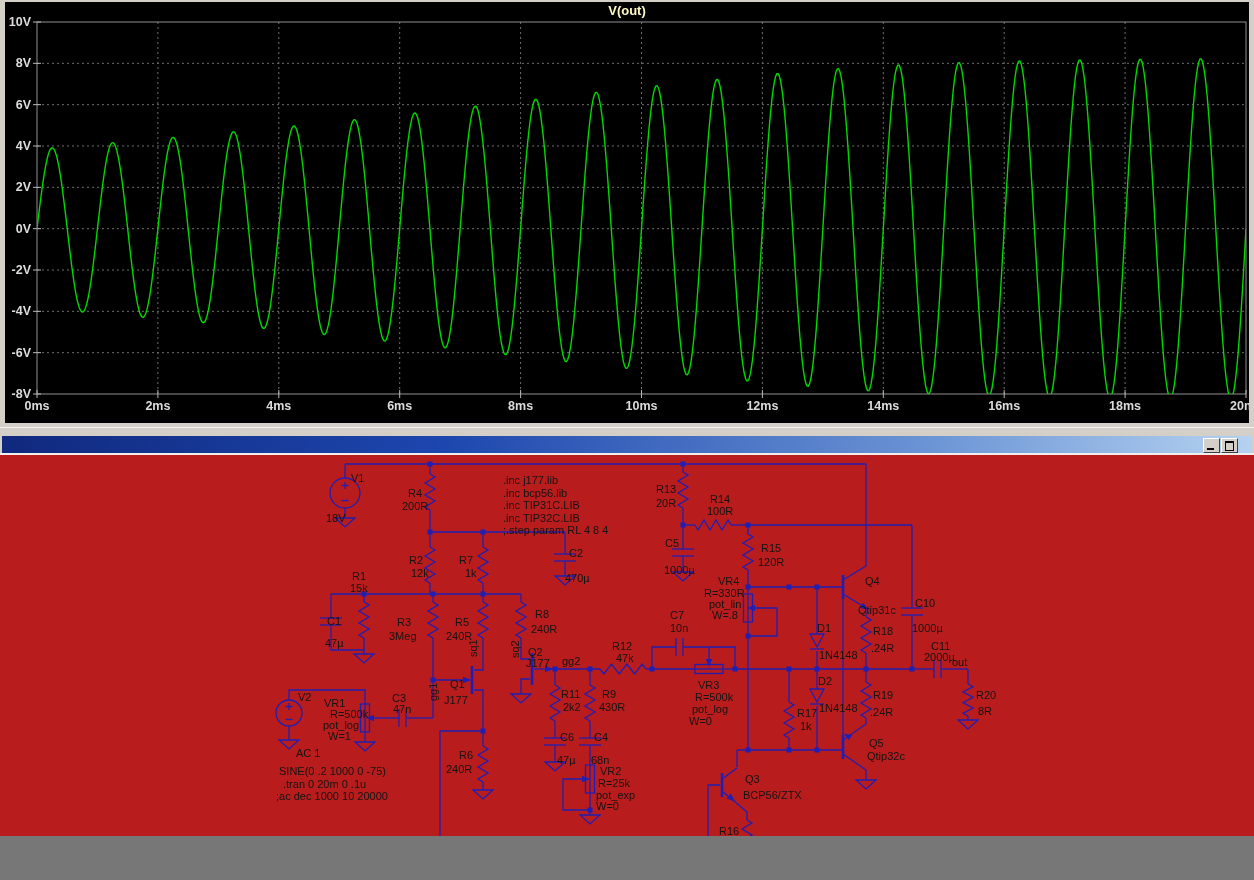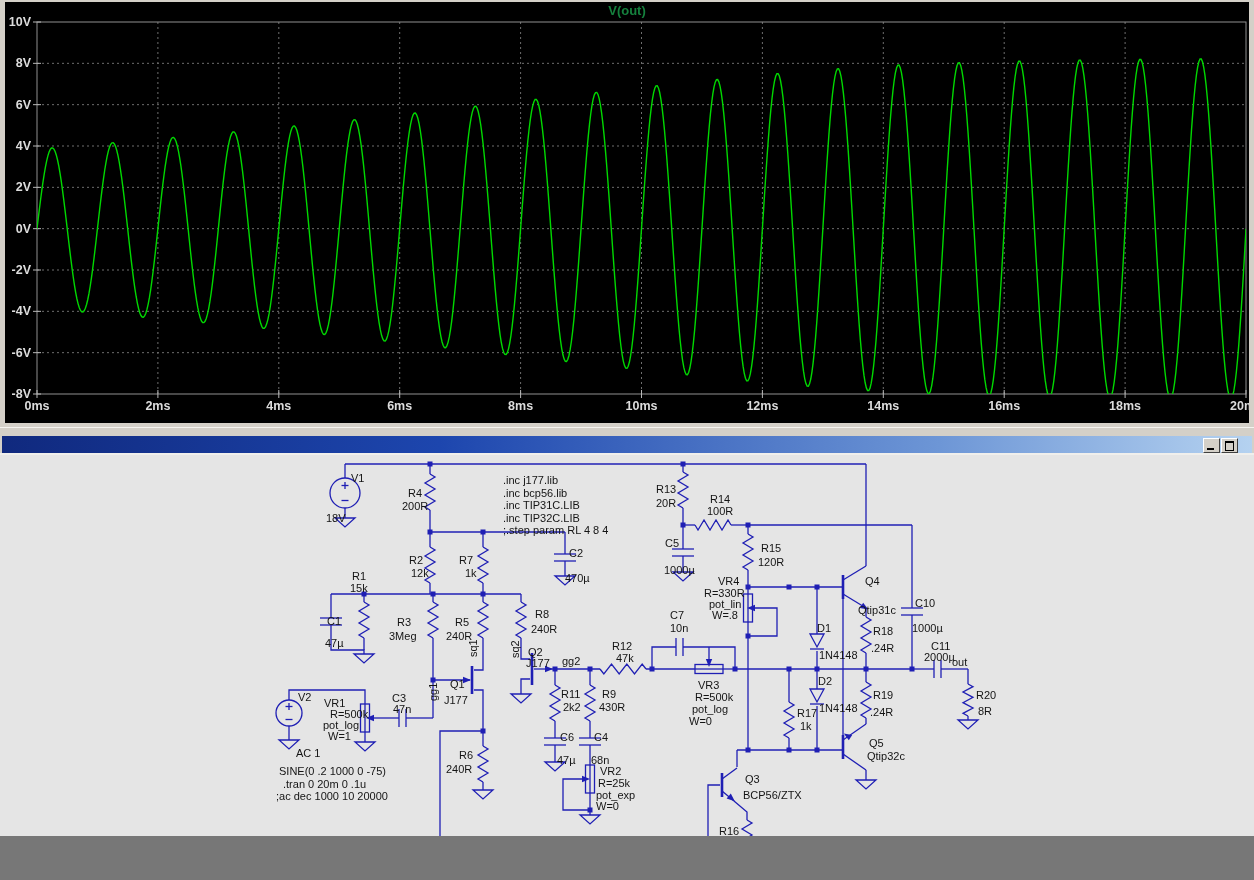--- a/index.html
+++ b/index.html
@@ -11,21 +11,21 @@
               font-size:13px;font-weight:bold;}
   .strip{position:absolute;left:0;top:427px;width:1254px;height:9px;background:#d4d0c8;
          border-top:1px solid #f5f4f0;}
   .titlebar{position:absolute;left:2px;top:436px;width:1250px;height:17px;
             background:linear-gradient(90deg,#10297e 0%,#1d46ae 35%,#6d96d6 75%,#b5d2f0 100%);}
   .tb-btn{position:absolute;top:2px;width:15px;height:13px;background:#d4d0c8;
           border:1px solid;border-color:#ffffff #404040 #404040 #ffffff;cursor:default;}
   .tb-btn .g-min{position:absolute;left:3px;bottom:2px;width:7px;height:2px;background:#000;}
   .tb-btn .g-max{position:absolute;left:3px;top:2px;width:7px;height:7px;
                  border:1px solid #000;border-top-width:2px;}
-  .schem-pane{position:absolute;left:0;top:453px;width:1254px;height:427px;background:#e5e5e5;
+  .schem-pane{position:absolute;left:0;top:453px;width:1254px;height:427px;background:#b91c1c;
               border-top:2px solid #f0efec;box-sizing:border-box;}
   svg text{font-family:"Liberation Sans",sans-serif;}
 </style>
 </head>
 <body>
 
 <div class="screen">
 
   <div class="plot-pane">
     <svg id="plot-svg" width="1254" height="427">
@@ -95,21 +95,21 @@
         <text x="1246" y="410" text-anchor="middle" fill="#dcdcdc" font-size="12.5px" font-weight="bold">20ms</text>
         <clipPath id="pc">
           <rect x="37" y="22" width="1209" height="372"></rect>
         </clipPath>
         <path d="M37.00,228.67L38.21,218.68L39.42,208.83L40.63,199.26L41.84,190.14L43.05,181.59L44.25,173.78L45.46,166.80L46.67,160.79L47.88,155.83L49.09,152.01L50.30,149.39L51.51,148.02L52.72,147.92L53.93,149.09L55.13,151.52L56.34,155.18L57.55,160.00L58.76,165.93L59.97,172.86L61.18,180.68L62.39,189.29L63.60,198.54L64.81,208.29L66.02,218.38L67.23,228.67L68.43,238.98L69.64,249.15L70.85,259.02L72.06,268.44L73.27,277.26L74.48,285.33L75.69,292.52L76.90,298.73L78.11,303.84L79.32,307.78L80.52,310.48L81.73,311.89L82.94,312.00L84.15,310.78L85.36,308.27L86.57,304.49L87.78,299.51L88.99,293.40L90.20,286.25L91.41,278.17L92.61,269.29L93.82,259.74L95.03,249.69L96.24,239.27L97.45,228.67L98.66,218.03L99.87,207.54L101.08,197.36L102.29,187.65L103.50,178.56L104.70,170.24L105.91,162.82L107.12,156.43L108.33,151.16L109.54,147.10L110.75,144.32L111.96,142.86L113.17,142.76L114.38,144.01L115.59,146.61L116.79,150.50L118.00,155.64L119.21,161.95L120.42,169.32L121.63,177.65L122.84,186.80L124.05,196.64L125.26,207.00L126.47,217.74L127.68,228.67L128.88,239.62L130.09,250.43L131.30,260.92L132.51,270.93L133.72,280.29L134.93,288.86L136.14,296.50L137.35,303.09L138.56,308.51L139.77,312.69L140.97,315.55L142.18,317.05L143.39,317.15L144.60,315.86L145.81,313.18L147.02,309.17L148.23,303.87L149.44,297.38L150.65,289.78L151.86,281.20L153.06,271.78L154.27,261.65L155.48,250.97L156.69,239.92L157.90,228.67L159.11,217.39L160.32,206.25L161.53,195.45L162.74,185.14L163.95,175.50L165.15,166.67L166.36,158.80L167.57,152.01L168.78,146.41L169.99,142.11L171.20,139.15L172.41,137.61L173.62,137.50L174.83,138.82L176.04,141.57L177.24,145.71L178.45,151.16L179.66,157.85L180.87,165.67L182.08,174.51L183.29,184.23L184.50,194.67L185.71,205.67L186.92,217.06L188.13,228.67L189.33,240.30L190.54,251.77L191.75,262.91L192.96,273.54L194.17,283.48L195.38,292.58L196.59,300.69L197.80,307.68L199.01,313.44L200.22,317.88L201.42,320.92L202.63,322.51L203.84,322.62L205.05,321.25L206.26,318.41L207.47,314.15L208.68,308.53L209.89,301.63L211.10,293.57L212.31,284.46L213.51,274.45L214.72,263.69L215.93,252.36L217.14,240.62L218.35,228.67L219.56,216.69L220.77,204.86L221.98,193.39L223.19,182.45L224.40,172.20L225.60,162.83L226.81,154.47L228.02,147.27L229.23,141.33L230.44,136.76L231.65,133.63L232.86,131.99L234.07,131.87L235.28,133.29L236.49,136.21L237.69,140.60L238.90,146.39L240.11,153.49L241.32,161.80L242.53,171.18L243.74,181.50L244.95,192.58L246.16,204.26L247.37,216.35L248.58,228.67L249.78,241.01L250.99,253.19L252.20,265.01L253.41,276.28L254.62,286.83L255.83,296.48L257.04,305.09L258.25,312.51L259.46,318.62L260.67,323.33L261.87,326.55L263.08,328.23L264.29,328.35L265.50,326.89L266.71,323.88L267.92,319.35L269.13,313.39L270.34,306.07L271.55,297.51L272.76,287.85L273.96,277.23L275.17,265.82L276.38,253.79L277.59,241.34L278.80,228.67L280.01,215.96L281.22,203.42L282.43,191.25L283.64,179.64L284.85,168.78L286.05,158.84L287.26,149.97L288.47,142.33L289.68,136.03L290.89,131.18L292.10,127.85L293.31,126.11L294.52,125.99L295.73,127.49L296.93,130.59L298.14,135.24L299.35,141.38L300.56,148.92L301.77,157.73L302.98,167.69L304.19,178.63L305.40,190.38L306.61,202.77L307.82,215.60L309.02,228.67L310.23,241.76L311.44,254.68L312.65,267.22L313.86,279.18L315.07,290.38L316.28,300.62L317.49,309.75L318.70,317.62L319.91,324.11L321.11,329.10L322.32,332.52L323.53,334.31L324.74,334.44L325.95,332.89L327.16,329.69L328.37,324.90L329.58,318.57L330.79,310.80L332.00,301.72L333.20,291.47L334.41,280.20L335.62,268.09L336.83,255.33L338.04,242.12L339.25,228.67L340.46,215.18L341.67,201.88L342.88,188.96L344.09,176.64L345.29,165.11L346.50,154.56L347.71,145.15L348.92,137.04L350.13,130.35L351.34,125.20L352.55,121.67L353.76,119.83L354.97,119.70L356.18,121.28L357.38,124.57L358.59,129.51L359.80,136.03L361.01,144.03L362.22,153.38L363.43,163.94L364.64,175.56L365.85,188.03L367.06,201.18L368.27,214.80L369.47,228.67L370.68,242.57L371.89,256.28L373.10,269.59L374.31,282.29L375.52,294.17L376.73,305.04L377.94,314.73L379.15,323.09L380.36,329.97L381.56,335.28L382.77,338.91L383.98,340.81L385.19,340.94L386.40,339.30L387.61,335.91L388.82,330.81L390.03,324.09L391.24,315.85L392.45,306.22L393.65,295.33L394.86,283.37L396.07,270.52L397.28,256.97L398.49,242.95L399.70,228.67L400.91,214.35L402.12,200.23L403.33,186.52L404.54,173.45L405.74,161.21L406.95,150.01L408.16,140.03L409.37,131.42L410.58,124.33L411.79,118.87L413.00,115.13L414.21,113.18L415.42,113.04L416.63,114.73L417.83,118.22L419.04,123.47L420.25,130.39L421.46,138.87L422.67,148.80L423.88,160.01L425.09,172.33L426.30,185.57L427.51,199.52L428.72,213.96L429.92,228.67L431.13,243.41L432.34,257.95L433.55,272.07L434.76,285.53L435.97,298.13L437.18,309.65L438.39,319.93L439.60,328.79L440.81,336.09L442.01,341.70L443.22,345.55L444.43,347.56L445.64,347.69L446.85,345.95L448.06,342.35L449.27,336.95L450.48,329.82L451.69,321.09L452.90,310.87L454.10,299.33L455.31,286.65L456.52,273.02L457.73,258.67L458.94,243.80L460.15,228.67L461.36,213.50L462.57,198.53L463.78,184.01L464.99,170.16L466.19,157.20L467.40,145.34L468.61,134.78L469.82,125.67L471.03,118.16L472.24,112.39L473.45,108.43L474.66,106.37L475.87,106.24L477.08,108.03L478.28,111.74L479.49,117.30L480.70,124.63L481.91,133.62L483.12,144.13L484.33,156.00L485.54,169.04L486.75,183.06L487.96,197.82L489.17,213.10L490.37,228.67L491.58,244.26L492.79,259.65L494.00,274.58L495.21,288.82L496.42,302.14L497.63,314.32L498.84,325.18L500.05,334.55L501.26,342.26L502.46,348.19L503.67,352.25L504.88,354.36L506.09,354.50L507.30,352.65L508.51,348.84L509.72,343.12L510.93,335.58L512.14,326.34L513.35,315.54L514.55,303.34L515.76,289.93L516.97,275.53L518.18,260.36L519.39,244.66L520.60,228.67L521.81,212.64L523.02,196.83L524.23,181.49L525.44,166.87L526.64,153.18L527.85,140.66L529.06,129.50L530.27,119.88L531.48,111.96L532.69,105.86L533.90,101.69L535.11,99.52L536.32,99.38L537.53,101.28L538.73,105.19L539.94,111.07L541.15,118.81L542.36,128.31L543.57,139.41L544.78,151.94L545.99,165.72L547.20,180.51L548.41,196.10L549.62,212.24L550.82,228.67L552.03,245.13L553.24,261.37L554.45,277.13L555.66,292.16L556.87,306.22L558.08,319.08L559.29,330.54L560.50,340.42L561.71,348.55L562.91,354.81L564.12,359.09L565.33,361.32L566.54,361.46L567.75,359.51L568.96,355.48L570.17,349.44L571.38,341.49L572.59,331.73L573.80,320.33L575.00,307.46L576.21,293.31L577.42,278.12L578.63,262.11L579.84,245.54L581.05,228.67L582.26,211.76L583.47,195.09L584.68,178.91L585.89,163.49L587.09,149.06L588.30,135.87L589.51,124.11L590.72,113.97L591.93,105.63L593.14,99.22L594.35,94.83L595.56,92.55L596.77,92.42L597.98,94.43L599.18,98.57L600.39,104.77L601.60,112.94L602.81,122.95L604.02,134.65L605.23,147.86L606.44,162.37L607.65,177.96L608.86,194.38L610.07,211.37L611.27,228.67L612.48,246.00L613.69,263.09L614.90,279.68L616.11,295.49L617.32,310.27L618.53,323.80L619.74,335.85L620.95,346.24L622.16,354.79L623.36,361.36L624.57,365.85L625.78,368.18L626.99,368.32L628.20,366.25L629.41,362.01L630.62,355.65L631.83,347.27L633.04,337.01L634.25,325.02L635.45,311.48L636.66,296.60L637.87,280.63L639.08,263.81L640.29,246.39L641.50,228.67L642.71,210.91L643.92,193.40L645.13,176.42L646.34,160.23L647.54,145.09L648.75,131.25L649.96,118.92L651.17,108.30L652.38,99.56L653.59,92.85L654.80,88.27L656.01,85.89L657.22,85.77L658.43,87.90L659.63,92.26L660.84,98.78L662.05,107.36L663.26,117.87L664.47,130.14L665.68,144.00L666.89,159.21L668.10,175.55L669.31,192.75L670.52,210.55L671.72,228.67L672.93,246.81L674.14,264.71L675.35,282.06L676.56,298.60L677.77,314.06L678.98,328.21L680.19,340.80L681.40,351.65L682.61,360.57L683.81,367.43L685.02,372.11L686.23,374.53L687.44,374.66L688.65,372.48L689.86,368.02L691.07,361.36L692.28,352.59L693.49,341.85L694.70,329.31L695.90,315.16L697.11,299.61L698.32,282.93L699.53,265.35L700.74,247.17L701.95,228.67L703.16,210.13L704.37,191.86L705.58,174.13L706.79,157.24L707.99,141.45L709.20,127.00L710.41,114.14L711.62,103.07L712.83,93.95L714.04,86.95L715.25,82.18L716.46,79.71L717.67,79.58L718.88,81.81L720.08,86.36L721.29,93.17L722.50,102.12L723.71,113.09L724.92,125.90L726.13,140.35L727.34,156.23L728.55,173.27L729.76,191.21L730.97,209.77L732.17,228.67L733.38,247.59L734.59,266.25L735.80,284.34L737.01,301.59L738.22,317.71L739.43,332.45L740.64,345.58L741.85,356.89L743.06,366.18L744.26,373.33L745.47,378.20L746.68,380.72L747.89,380.84L749.10,378.57L750.31,373.92L751.52,366.97L752.73,357.83L753.94,346.63L755.15,333.55L756.35,318.80L757.56,302.60L758.77,285.21L759.98,266.89L761.19,247.95L762.40,228.67L763.61,209.36L764.82,190.33L766.03,171.87L767.24,154.29L768.44,137.86L769.65,122.84L770.86,109.48L772.07,97.97L773.28,88.51L774.49,81.25L775.70,76.31L776.91,73.77L778.12,73.66L779.33,76.01L780.53,80.76L781.74,87.86L782.95,97.19L784.16,108.60L785.37,121.93L786.58,136.95L787.79,153.45L789.00,171.15L790.21,189.79L791.42,209.06L792.62,228.67L793.83,248.30L795.04,267.65L796.25,286.41L797.46,304.28L798.67,320.99L799.88,336.26L801.09,349.85L802.30,361.54L803.51,371.16L804.71,378.54L805.92,383.56L807.13,386.15L808.34,386.25L809.55,383.86L810.76,379.03L811.97,371.81L813.18,362.33L814.39,350.72L815.60,337.18L816.80,321.90L818.01,305.13L819.22,287.13L820.43,268.19L821.64,248.60L822.85,228.67L824.06,208.71L825.27,189.05L826.48,169.99L827.69,151.84L828.89,134.89L830.10,119.39L831.31,105.61L832.52,93.75L833.73,84.01L834.94,76.54L836.15,71.46L837.36,68.86L838.57,68.77L839.78,71.22L840.98,76.14L842.19,83.48L843.40,93.12L844.61,104.91L845.82,118.66L847.03,134.16L848.24,151.17L849.45,169.42L850.66,188.62L851.87,208.47L853.07,228.67L854.28,248.88L855.49,268.80L856.70,288.10L857.91,306.48L859.12,323.66L860.33,339.36L861.54,353.32L862.75,365.33L863.96,375.20L865.16,382.76L866.37,387.90L867.58,390.54L868.79,390.62L870.00,388.15L871.21,383.16L872.42,375.72L873.63,365.96L874.84,354.02L876.05,340.09L877.25,324.39L878.46,307.16L879.67,288.68L880.88,269.23L882.09,249.12L883.30,228.67L884.51,208.20L885.72,188.04L886.93,168.51L888.14,149.92L889.34,132.56L890.55,116.70L891.76,102.60L892.97,90.48L894.18,80.53L895.39,72.92L896.60,67.76L897.81,65.13L899.02,65.08L900.23,67.61L901.43,72.68L902.64,80.22L903.85,90.10L905.06,102.18L906.27,116.26L907.48,132.12L908.69,149.51L909.90,168.16L911.11,187.78L912.32,208.05L913.52,228.67L914.73,249.29L915.94,269.60L917.15,289.28L918.36,308.01L919.57,325.51L920.78,341.48L921.99,355.69L923.20,367.90L924.41,377.92L925.61,385.59L926.82,390.80L928.03,393.44L929.24,393.49L930.45,390.94L931.66,385.83L932.87,378.23L934.08,368.28L935.29,356.11L936.50,341.92L937.70,325.94L938.91,308.42L940.12,289.63L941.33,269.86L942.54,249.43L943.75,228.67L944.96,207.89L946.17,187.43L947.38,167.61L948.59,148.75L949.79,131.15L951.00,115.07L952.21,100.78L953.42,88.50L954.63,78.43L955.84,70.72L957.05,65.50L958.26,62.85L959.47,62.82L960.68,65.40L961.88,70.56L963.09,78.22L964.30,88.25L965.51,100.50L966.72,114.78L967.93,130.85L969.14,148.48L970.35,167.38L971.56,187.26L972.77,207.79L973.97,228.67L975.18,249.55L976.39,270.11L977.60,290.02L978.81,308.98L980.02,326.67L981.23,342.83L982.44,357.19L983.65,369.53L984.86,379.66L986.06,387.40L987.27,392.65L988.48,395.31L989.69,395.34L990.90,392.74L992.11,387.56L993.32,379.87L994.53,369.78L995.74,357.47L996.95,343.12L998.15,326.96L999.36,309.25L1000.57,290.25L1001.78,270.28L1002.99,249.64L1004.20,228.67L1005.41,207.68L1006.62,187.02L1007.83,167.02L1009.04,147.97L1010.24,130.20L1011.45,113.97L1012.66,99.55L1013.87,87.16L1015.08,77.00L1016.29,69.22L1017.50,63.96L1018.71,61.30L1019.92,61.28L1021.13,63.89L1022.33,69.11L1023.54,76.84L1024.75,86.97L1025.96,99.34L1027.17,113.75L1028.38,129.98L1029.59,147.77L1030.80,166.84L1032.01,186.89L1033.22,207.61L1034.42,228.67L1035.63,249.73L1036.84,270.46L1038.05,290.55L1039.26,309.66L1040.47,327.50L1041.68,343.79L1042.89,358.26L1044.10,370.70L1045.31,380.90L1046.51,388.70L1047.72,393.98L1048.93,396.65L1050.14,396.68L1051.35,394.05L1052.56,388.82L1053.77,381.05L1054.98,370.89L1056.19,358.47L1057.40,344.01L1058.60,327.72L1059.81,309.86L1061.02,290.72L1062.23,270.59L1063.44,249.80L1064.65,228.67L1065.86,207.53L1067.07,186.72L1068.28,166.57L1069.49,147.39L1070.69,129.49L1071.90,113.16L1073.11,98.64L1074.32,86.17L1075.53,75.94L1076.74,68.12L1077.95,62.84L1079.16,60.16L1080.37,60.14L1081.58,62.79L1082.78,68.04L1083.99,75.84L1085.20,86.04L1086.41,98.50L1087.62,113.01L1088.83,129.35L1090.04,147.26L1091.25,166.45L1092.46,186.63L1093.67,207.48L1094.87,228.67L1096.08,249.86L1097.29,270.72L1098.50,290.92L1099.71,310.14L1100.92,328.08L1102.13,344.46L1103.34,359.01L1104.55,371.51L1105.76,381.77L1106.96,389.60L1108.17,394.90L1109.38,397.58L1110.59,397.60L1111.80,394.95L1113.01,389.68L1114.22,381.87L1115.43,371.64L1116.64,359.15L1117.85,344.61L1119.05,328.23L1120.26,310.28L1121.47,291.03L1122.68,270.80L1123.89,249.90L1125.10,228.67L1126.31,207.43L1127.52,186.52L1128.73,166.27L1129.94,147.01L1131.14,129.03L1132.35,112.62L1133.56,98.05L1134.77,85.53L1135.98,75.26L1137.19,67.42L1138.40,62.11L1139.61,59.44L1140.82,59.43L1142.03,62.09L1143.23,67.38L1144.44,75.21L1145.65,85.46L1146.86,97.98L1148.07,112.55L1149.28,128.96L1150.49,146.94L1151.70,166.21L1152.91,186.47L1154.12,207.40L1155.32,228.67L1156.53,249.93L1157.74,270.87L1158.95,291.14L1160.16,310.42L1161.37,328.42L1162.58,344.85L1163.79,359.45L1165.00,371.98L1166.21,382.26L1167.41,390.11L1168.62,395.42L1169.83,398.10L1171.04,398.11L1172.25,395.45L1173.46,390.15L1174.67,382.31L1175.88,372.05L1177.09,359.52L1178.30,344.92L1179.50,328.50L1180.71,310.49L1181.92,291.19L1183.13,270.91L1184.34,249.96L1185.55,228.67L1186.76,207.37L1187.97,186.42L1189.18,166.13L1190.39,146.82L1191.59,128.80L1192.80,112.36L1194.01,97.75L1195.22,85.20L1196.43,74.92L1197.64,67.06L1198.85,61.75L1200.06,59.07L1201.27,59.07L1202.48,61.74L1203.68,67.04L1204.89,74.89L1206.10,85.17L1207.31,97.71L1208.52,112.32L1209.73,128.77L1210.94,146.78L1212.15,166.10L1213.36,186.40L1214.57,207.36L1215.77,228.67L1216.98,249.97L1218.19,270.94L1219.40,291.25L1220.61,310.56L1221.82,328.59L1223.03,345.05L1224.24,359.66L1225.45,372.22L1226.66,382.51L1227.86,390.37L1229.07,395.68L1230.28,398.36L1231.49,398.37L1232.70,395.70L1233.91,390.39L1235.12,382.53L1236.33,372.25L1237.54,359.70L1238.75,345.08L1239.95,328.63L1241.16,310.60L1242.37,291.28L1243.58,270.96L1244.79,249.98L1246.00,228.67" fill="none" stroke="#00d800" stroke-width="1.4" clip-path="url(#pc)"></path>
       </svg>
     <div class="plot-frame" style="left:0;top:0;width:1254px;height:2px"></div>
     <div class="plot-frame" style="left:0;top:0;width:5px;height:427px"></div>
     <div class="plot-frame" style="left:1249px;top:0;width:5px;height:427px"></div>
     <div class="plot-frame" style="left:0;top:423px;width:1254px;height:4px"></div>
-    <div class="plot-title" id="plot-title" style="color: #15803d;">V(out)</div>
+    <div class="plot-title" id="plot-title" style="color: #fef9c3;">V(out)</div>
   </div>
 
   <div class="strip"></div>
   <div class="titlebar">
     <div class="tb-btn" style="right:32px">
       <span class="g-min"></span>
     </div>
     <div class="tb-btn" style="right:14px">
       <span class="g-max"></span>
     </div>

